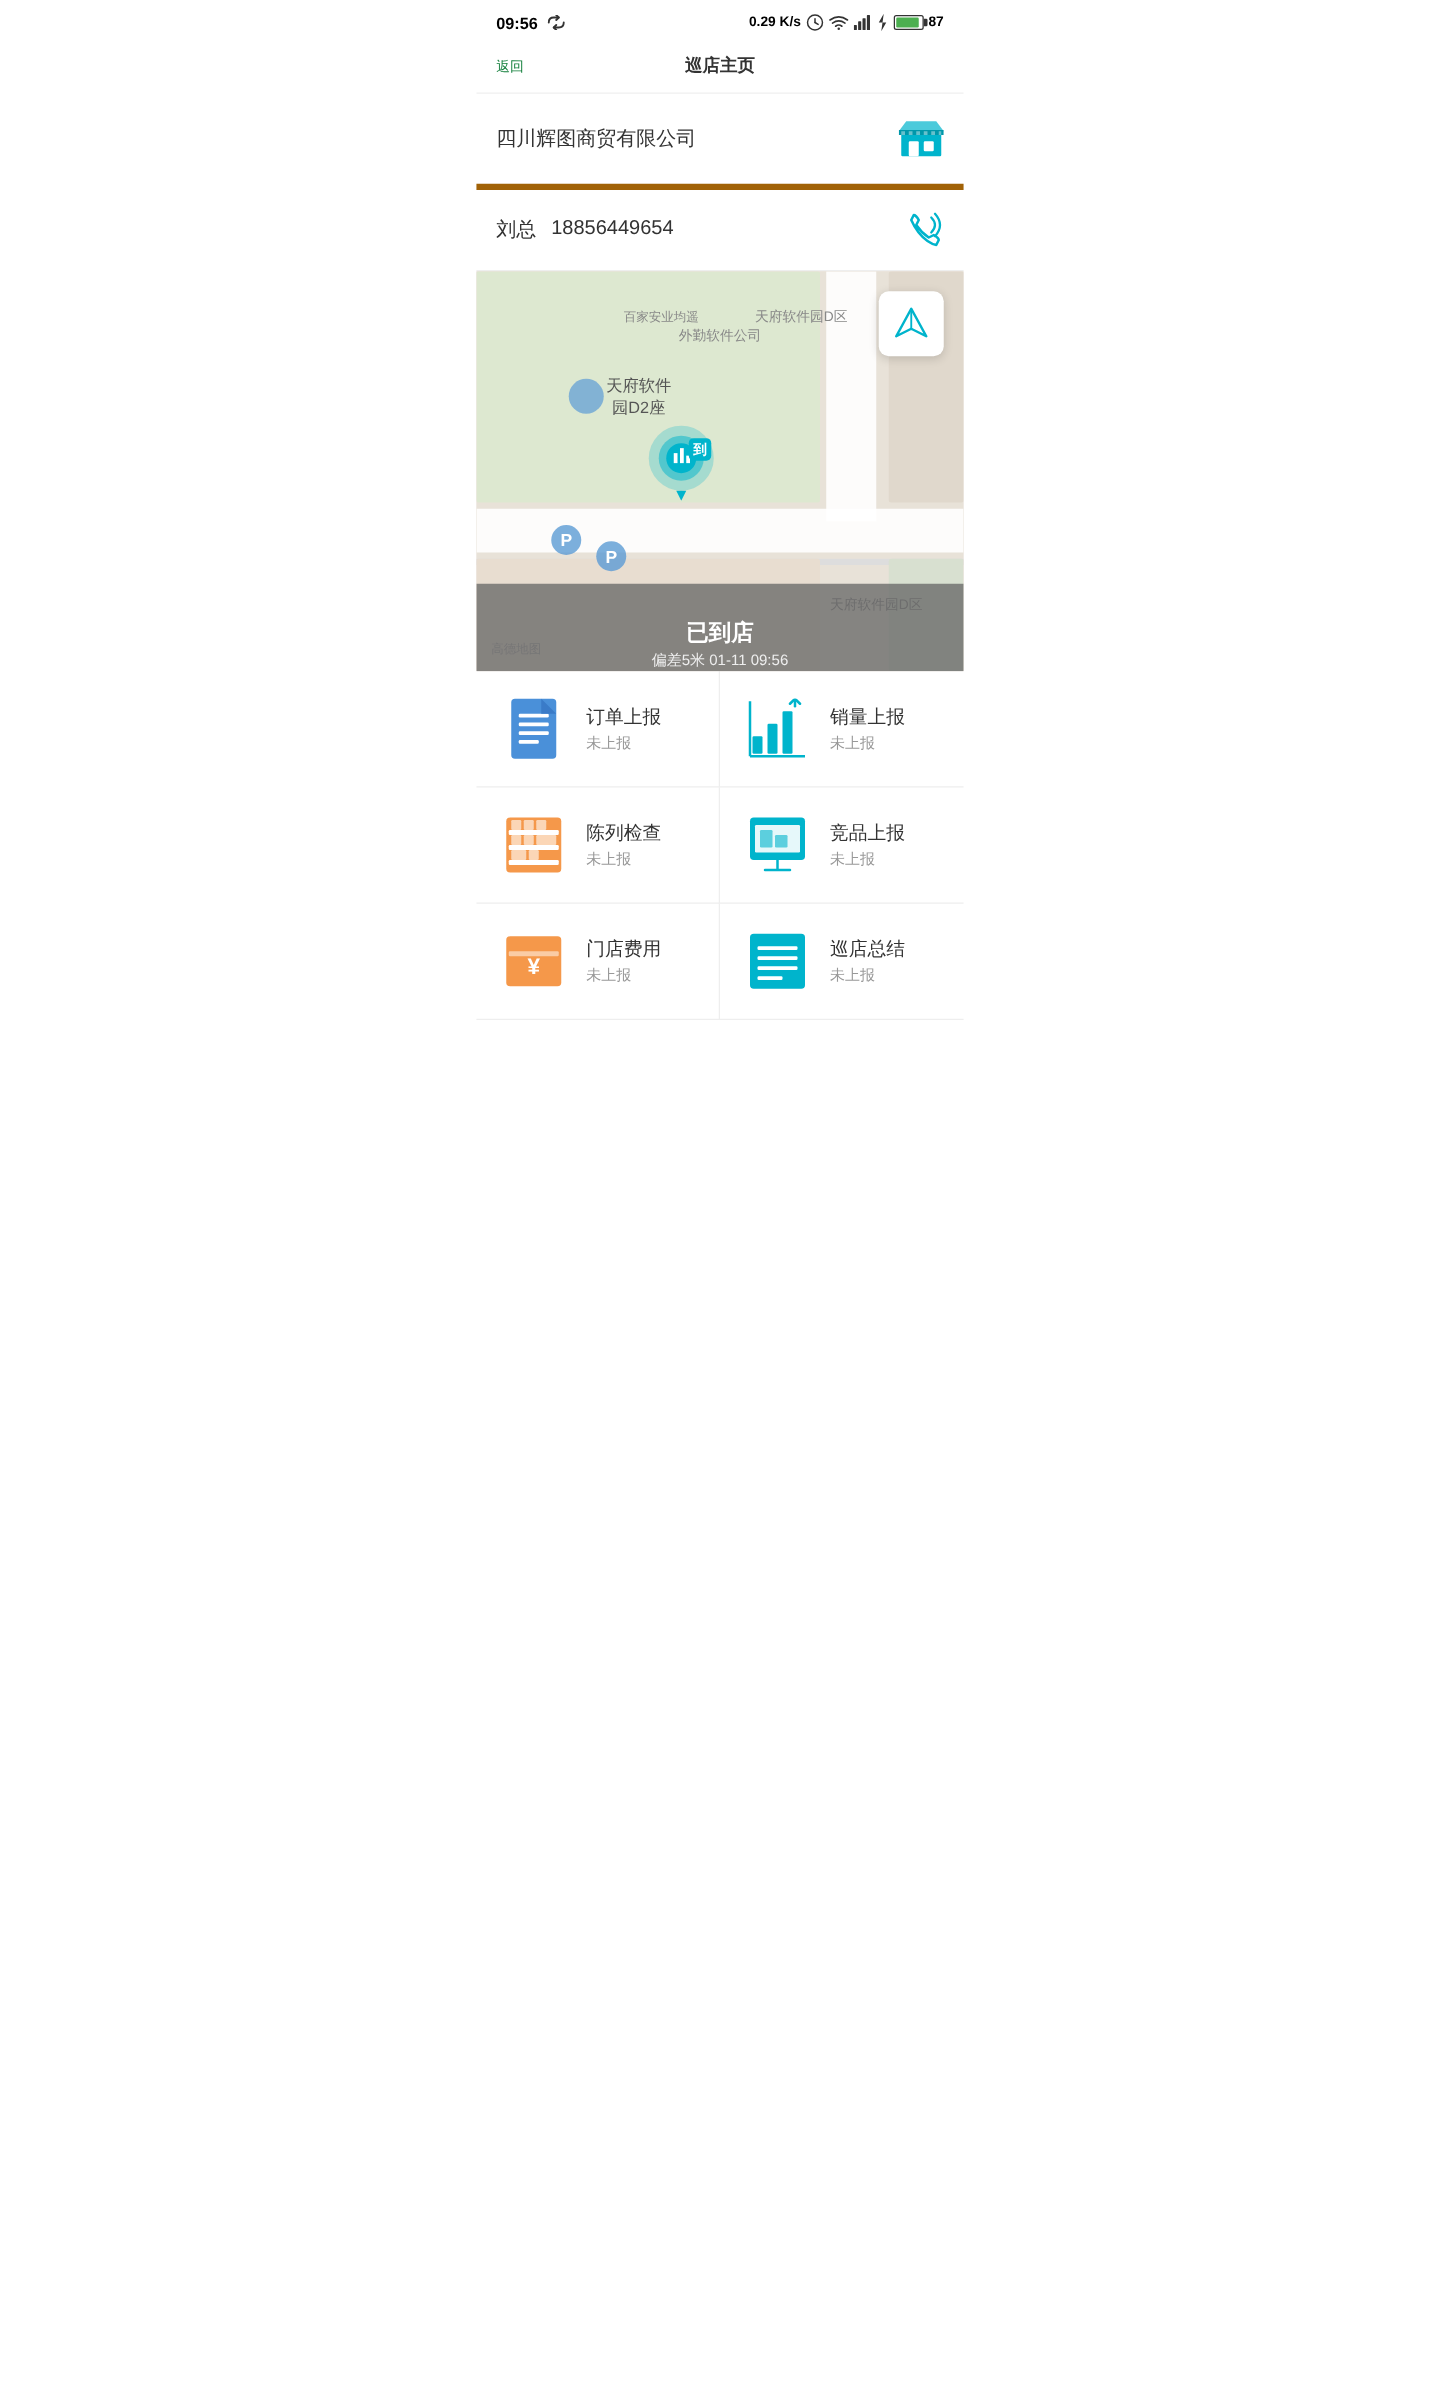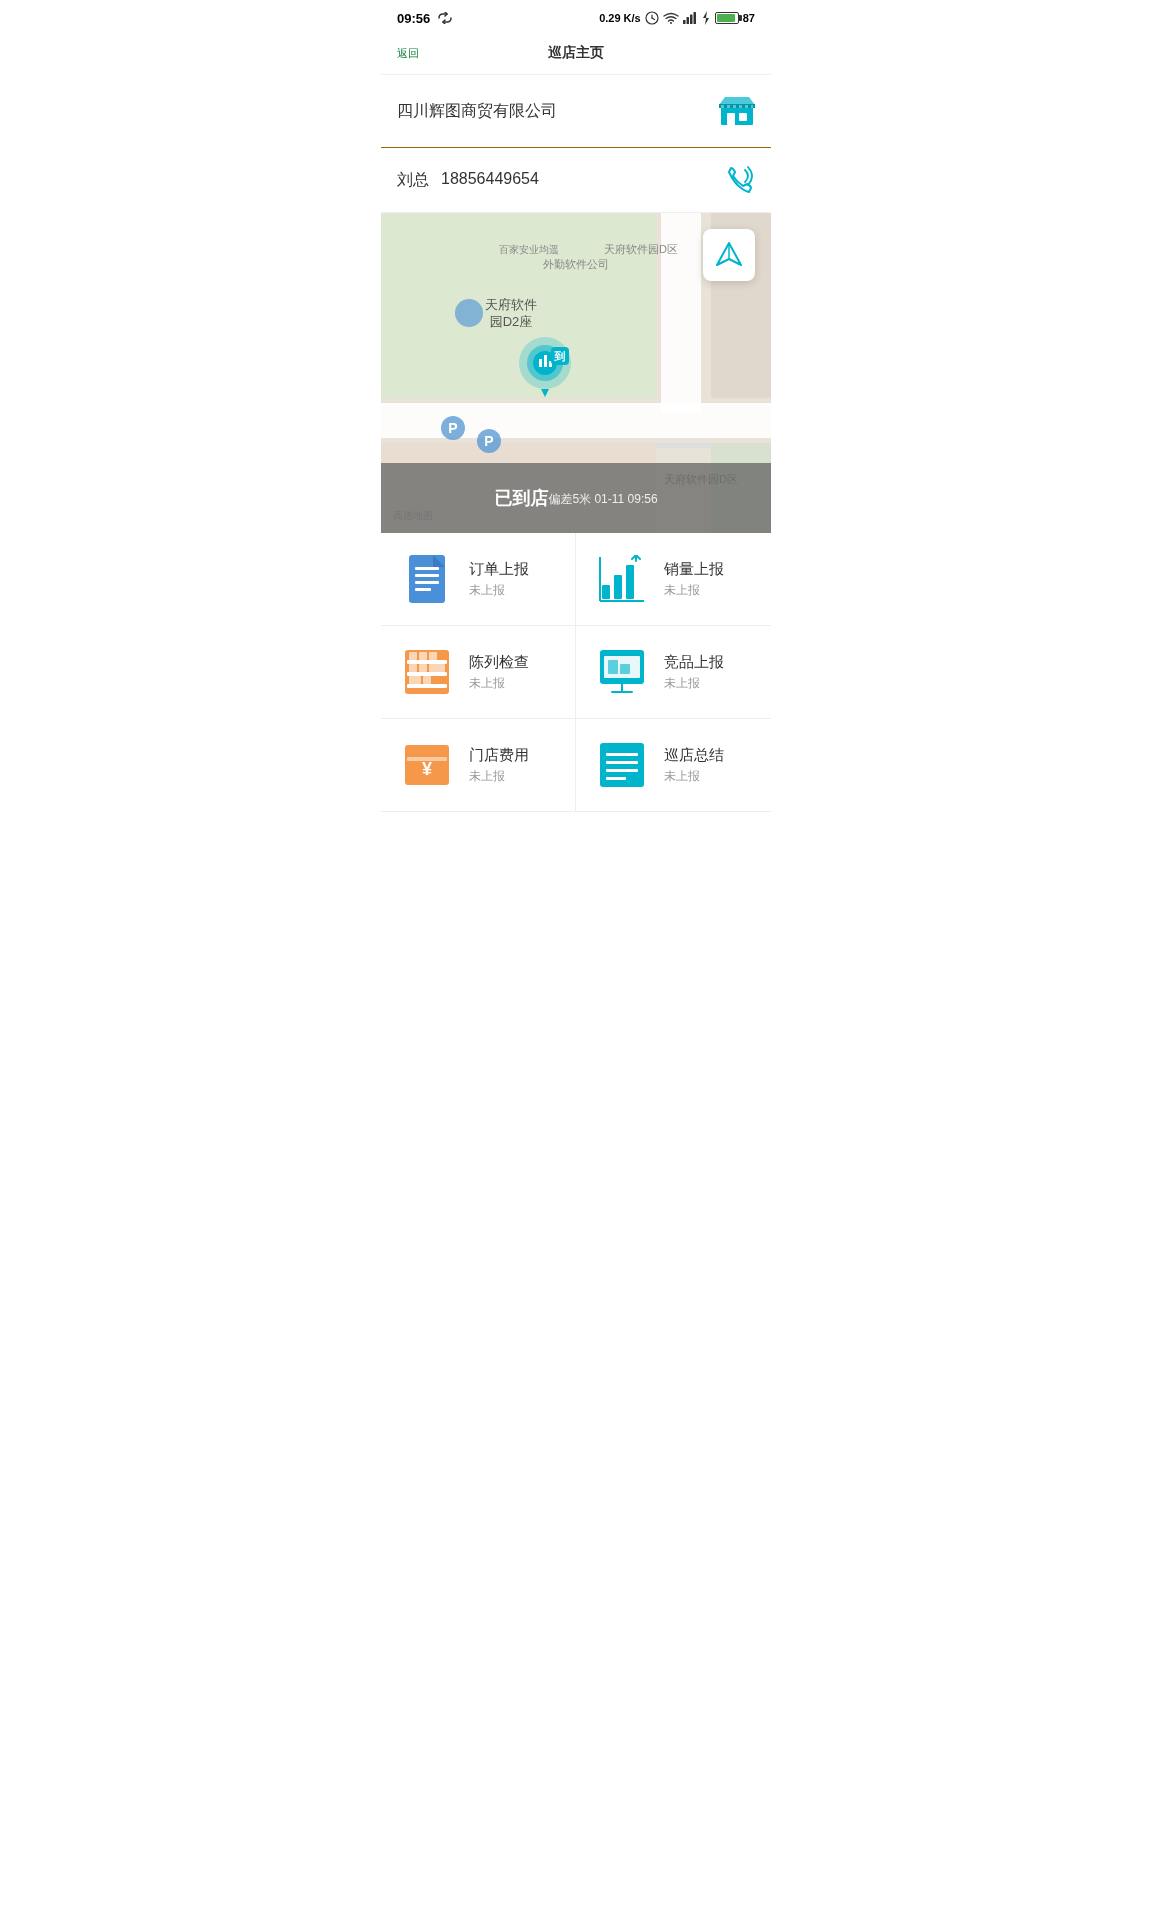--- a/index.html
+++ b/index.html
@@ -56,21 +56,21 @@
     }
     .header-title {
       font-size: 14px;
       font-weight: 600;
       color: #333;
     }
 
     
     .store-info-section {
       padding: 16px;
-      border-bottom: 1px solid #a16207;
+      border-bottom: 5px solid #a16207;
     }
     .store-name-row {
       display: flex;
       justify-content: space-between;
       align-items: center;
       padding: 4px 0;
     }
     .store-name {
       font-size: 16px;
       color: #333;
@@ -154,23 +154,23 @@
       bottom: 0;
       left: 0;
       right: 0;
       display: flex;
       height: 70px;
     }
     .arrived-btn {
       flex: 1;
       background: rgba(100,100,100,0.75);
       display: flex;
-      flex-direction: row;
-      align-items: center;
-      justify-content: center;
+      flex-direction: column;
+      align-items: center;
+      justify-content: flex-end;
       cursor: pointer;
     }
     .arrived-text {
       color: #fff;
       font-size: 18px;
       font-weight: 600;
     }
     .arrived-sub {
       color: #eee;
       font-size: 12px;

